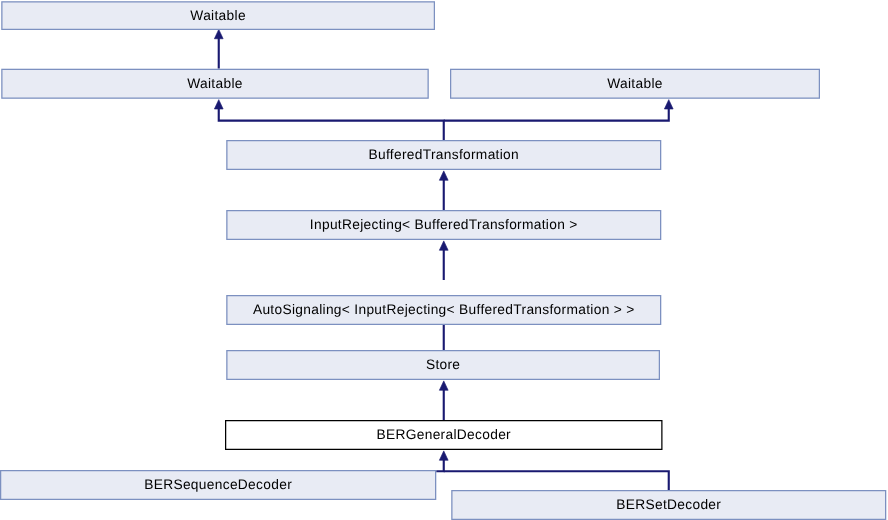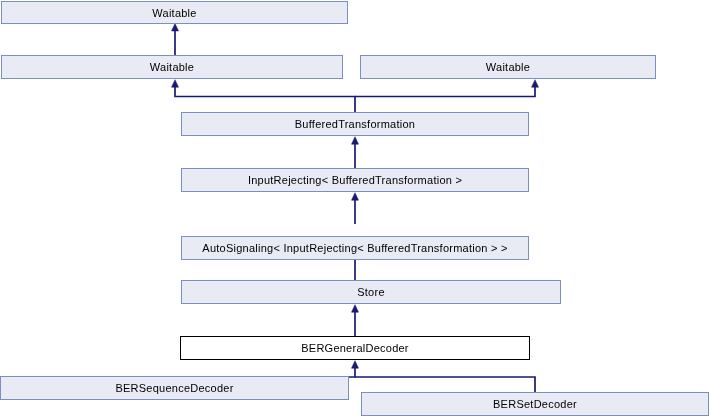--- a/index.html
+++ b/index.html
@@ -95,21 +95,21 @@
   <div class="node" style="left:1px;top:55px;width:342px;height:24px">Waitable</div>
 
   <div class="node" style="left:360px;top:55px;width:296px;height:24px">Waitable</div>
 
   <div class="node" style="left:181px;top:168px;width:348px;height:24px">InputRejecting&lt; BufferedTransformation &gt;</div>
 
   <div class="node" style="left:181px;top:112px;width:348px;height:24px">BufferedTransformation</div>
 
   <div class="node" style="left:181px;top:236px;width:348px;height:24px">AutoSignaling&lt; InputRejecting&lt; BufferedTransformation &gt; &gt;</div>
 
-  <div class="node" style="left:181px;top:280px;width:380px;height:24px">Store</div>
+  <div class="node" style="left:181px;top:280px;width:347px;height:24px">Store</div>
 
   <div class="node current" style="left:180px;top:336px;width:350px;height:24px">BERGeneralDecoder</div>
 
   <div class="node" style="left:0px;top:376px;width:349px;height:24px">BERSequenceDecoder</div>
 
   <div class="node" style="left:361px;top:392px;width:348px;height:24px">BERSetDecoder</div>
 
 </div>
 
 </body></html>

